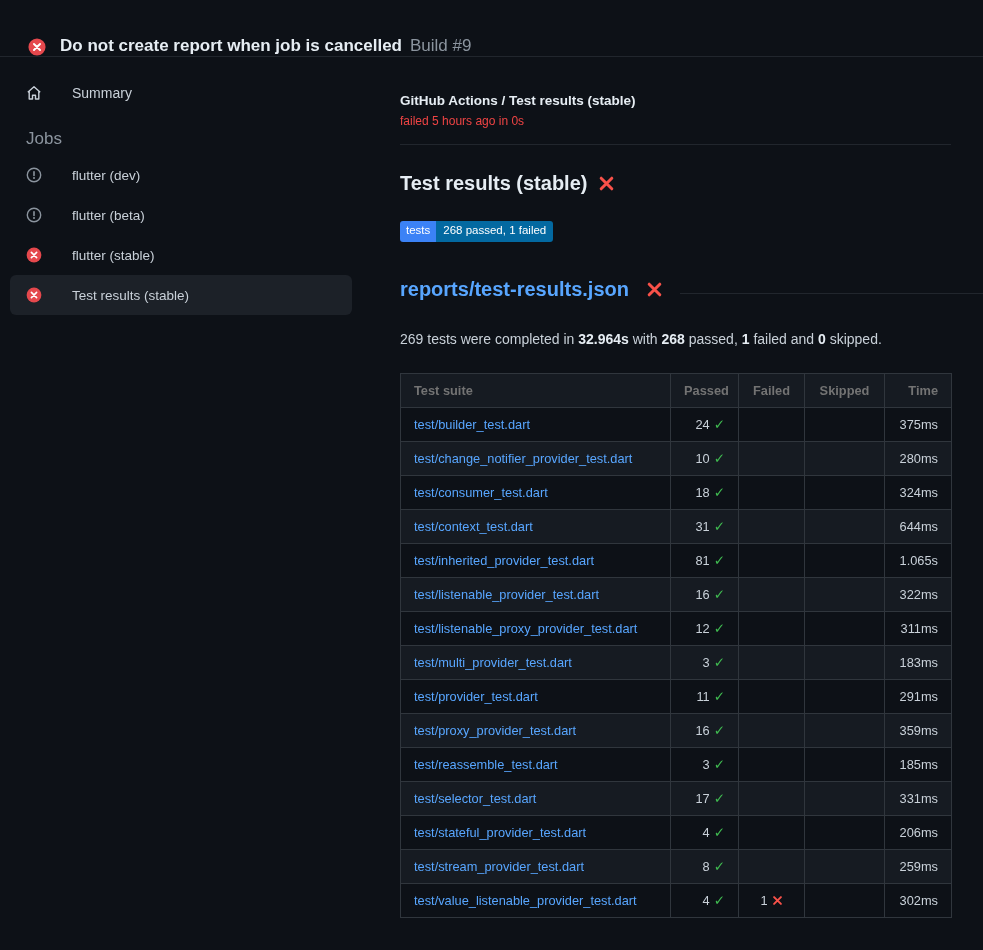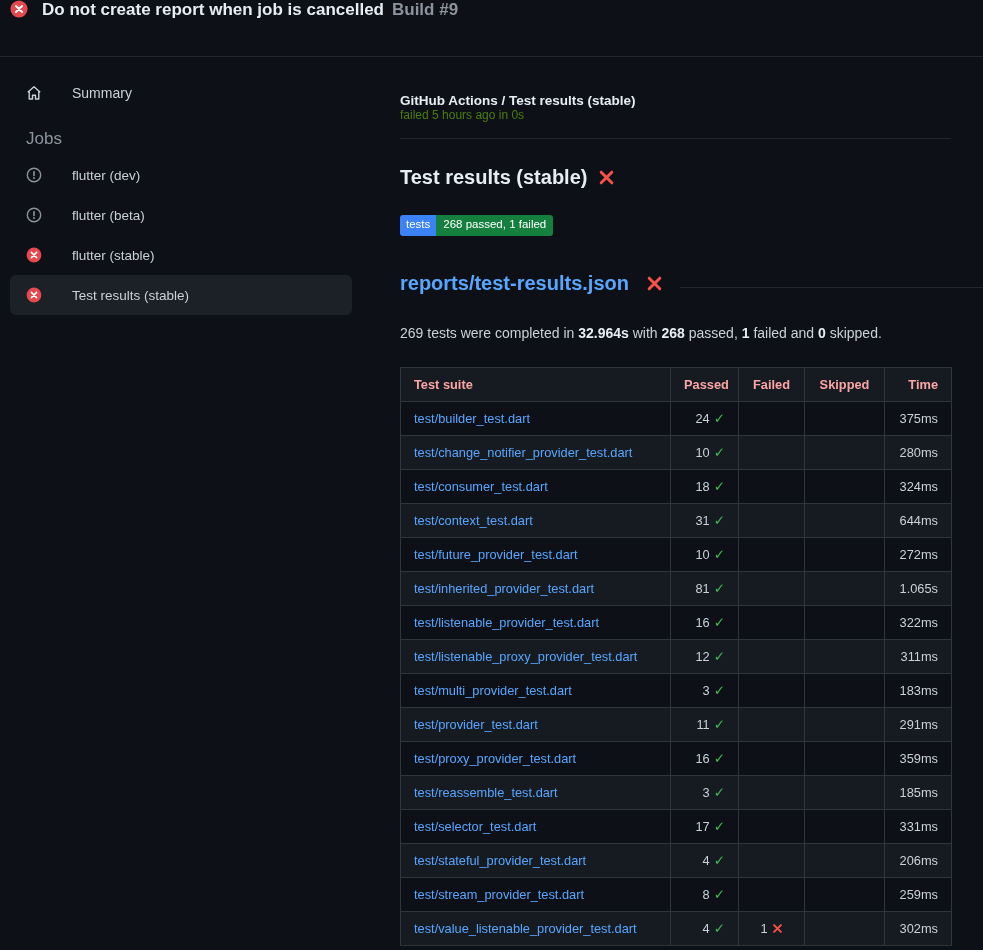--- a/index.html
+++ b/index.html
@@ -4,67 +4,67 @@
 <style>
   * { box-sizing: border-box; }
   html,body { margin:0; padding:0; }
   body {
     width: 983px; height: 950px; overflow: hidden;
     background: #0d1117; color: #c9d1d9;
     font-family: "Liberation Sans", "DejaVu Sans", sans-serif;
   }
   
   .app-header {
-    height: 57px; display: flex; align-items: flex-start;
-    padding: 0 10px; border-bottom: 1px solid #21262d;
+    height: 57px; display: flex; align-items: flex-end;
+    padding: 0 28px; border-bottom: 1px solid #21262d;
   }
   .hdr-icon { flex: none; width: 18px; height: 18px; margin-right: 14px; display:flex; }
   .app-title { font-size: 17px; font-weight: 700; color: #e6edf3; white-space: nowrap; }
-  .build-no { font-size: 17px; font-weight: 700; color: #8b949e; margin-left: 8px; white-space: nowrap; }
+  .build-no { font-size: 17px; font-weight: 400; color: #8b949e; margin-left: 8px; white-space: nowrap; }
 
   
   .layout { display: flex; align-items: flex-start; height: 893px; }
   .sidebar { width: 352px; flex: none; padding: 16px 0 0 10px; }
   .main { flex: 1; min-width: 0; padding: 36px 32px 0 48px; }
 
   
   .side-item {
     display: flex; align-items: center; gap: 30px;
     height: 40px; padding: 0 16px; border-radius: 6px;
     font-size: 13.5px; color: #c9d1d9; cursor: pointer; user-select: none;
   }
   .side-item.selected { background: #1c2128; }
   .side-item .ico { width: 16px; height: 16px; flex: none; display: flex; }
   .jobs-heading { margin: 16px 0 6px 16px; font-size: 17px; color: #8b949e; }
   .side-summary { margin-bottom: 8px; font-size: 14px; }
 
   
   .breadcrumb { font-size: 13.5px; font-weight: 700; color: #e6edf3; }
-  .status-line { font-size: 12px; color: #4d7c0f; }
+  .status-line { margin-top: 6px; font-size: 12px; color: #ef4444; }
   .divider { height: 1px; background: #21262d; margin-top: 16px; }
 
   .section-title-row { margin-top: 27px; display: flex; align-items: center; gap: 11px; }
   .section-title { font-size: 20px; font-weight: 700; color: #e6edf3; }
 
   .badge-row { margin-top: 25px; }
   .badge { display: inline-flex; font-size: 11.5px; line-height: 1; border-radius: 3px; overflow: hidden; color: #ffffff; }
   .badge-label { background: #3b82f6; padding: 4px 6px 5px; }
-  .badge-value { background: #15803d; padding: 4px 7px 5px; }
+  .badge-value { background: #0369a1; padding: 4px 7px 5px; }
 
   .report-row { margin-top: 36px; display: flex; align-items: center; gap: 17px; }
   .report-title { font-size: 20px; font-weight: 700; color: #58a6ff; cursor: pointer; white-space: nowrap; }
   .report-rule { flex: 1; height: 1px; background: #21262d; margin-right: -32px; margin-top: 8px; }
 
   .summary-line { margin-top: 30px; font-size: 14px; color: #c9d1d9; }
   .summary-line .b { font-weight: 700; color: #e6edf3; }
 
   
   table.results { margin-top: 26px; width: 100%; border-collapse: collapse; table-layout: fixed; font-size: 12.8px; }
   .results th, .results td { border: 1px solid #30363d; height: 34px; padding: 0 13px; overflow: hidden; white-space: nowrap; }
-  .results th { font-weight: 700; color: #fca5a5; text-align: left; }
+  .results th { font-weight: 700; color: #737373; text-align: left; }
   .results thead tr { background: #161b22; }
   .results tbody tr { background: #0d1117; }
   .results tbody tr:nth-child(even) { background: #161b22; }
   .col-passed, th.col-passed { text-align: right; }
   .col-failed, th.col-failed { text-align: center; }
   .col-skipped, th.col-skipped { text-align: center; }
   .col-time, th.col-time { text-align: right; }
   a.suite-link { color: #58a6ff; text-decoration: none; cursor: pointer; }
   .check { color: #3fb950; font-weight: 700; font-size: 13.5px; margin-left: 4px; font-family: "DejaVu Sans", sans-serif; }
   .cell-x { display:inline-flex; margin-left: 4px; vertical-align: -1px; }
@@ -217,27 +217,20 @@
             <td class="col-time">324ms</td>
           </tr>
           <tr>
             <td class="col-suite"><a class="suite-link">test/context_test.dart</a></td>
             <td class="col-passed"><span>31</span><span class="check">✓</span></td>
             <td class="col-failed"></td>
             <td class="col-skipped"></td>
             <td class="col-time">644ms</td>
           </tr>
           <tr>
-            <td class="col-suite"><a class="suite-link">test/future_provider_test.dart</a></td>
-            <td class="col-passed"><span>10</span><span class="check">✓</span></td>
-            <td class="col-failed"></td>
-            <td class="col-skipped"></td>
-            <td class="col-time">272ms</td>
-          </tr>
-          <tr>
             <td class="col-suite"><a class="suite-link">test/inherited_provider_test.dart</a></td>
             <td class="col-passed"><span>81</span><span class="check">✓</span></td>
             <td class="col-failed"></td>
             <td class="col-skipped"></td>
             <td class="col-time">1.065s</td>
           </tr>
           <tr>
             <td class="col-suite"><a class="suite-link">test/listenable_provider_test.dart</a></td>
             <td class="col-passed"><span>16</span><span class="check">✓</span></td>
             <td class="col-failed"></td>

